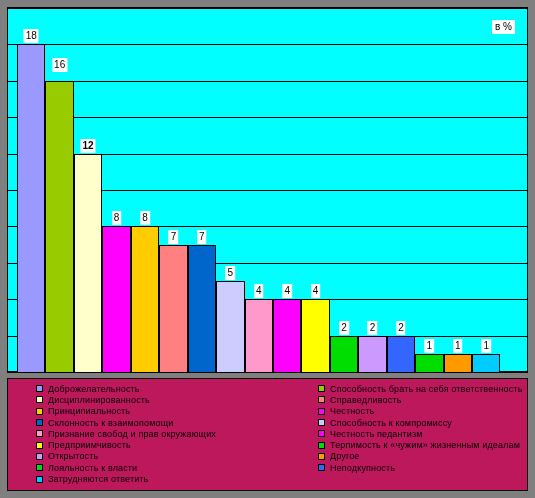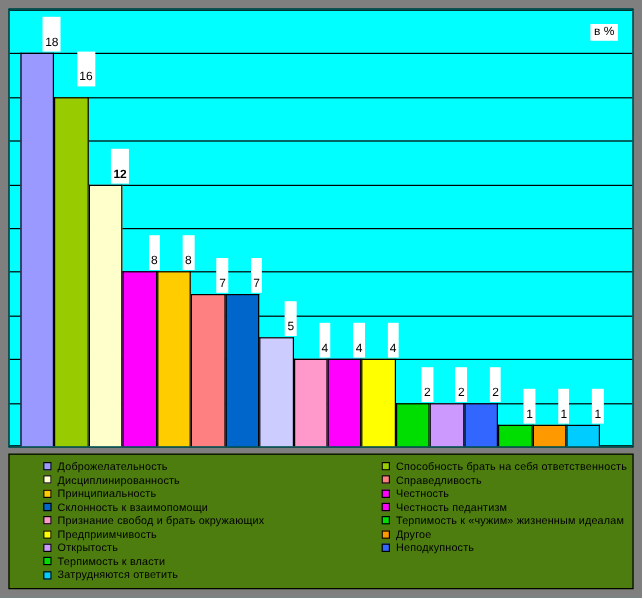--- a/index.html
+++ b/index.html
@@ -60,45 +60,44 @@
     position: relative;
     z-index: 2;
   }
   .bar-label {
     position: absolute;
     z-index: 5;
     background: #ffffff;
     color: #000;
     font-size: 10px;
     line-height: 12px;
-    padding: 16px 2px 1px 2px;
+    padding: 1px 2px 1px 2px;
     font-family: "Liberation Sans", sans-serif;
     white-space: nowrap;
     left: 50%;
     transform: translateX(-50%);
-    margin-left: 12px;
   }
   #axis-unit {
     position: absolute;
     top: 12px;
     right: 12px;
     background: #ffffff;
     font-size: 10px;
     line-height: 12px;
     padding: 1px 3px;
     z-index: 9;
     color: #000;
   }
   
   #legend-outer {
     position: absolute;
     left: 7px; top: 378px;
     width: 521px; height: 113px;
     border: 1px solid #000;
-    background: #4d7c0f;
+    background: #be185d;
   }
   .legend-col {
     position: absolute;
     top: 4px;
     display: flex;
     flex-direction: column;
   }
   #legend-col-left { left: 28px; }
   #legend-col-right { left: 310px; text-align: right; }
   .legend-item {
@@ -228,53 +227,57 @@
         <div class="legend-item">
           <span class="legend-swatch" style="background: rgb(255, 204, 0);"></span>
           <span class="legend-text">Принципиальность</span>
         </div>
         <div class="legend-item">
           <span class="legend-swatch" style="background: rgb(0, 102, 204);"></span>
           <span class="legend-text">Склонность к взаимопомощи</span>
         </div>
         <div class="legend-item">
           <span class="legend-swatch" style="background: rgb(255, 153, 204);"></span>
-          <span class="legend-text">Признание свобод и брать окружающих</span>
+          <span class="legend-text">Признание свобод и прав окружающих</span>
         </div>
         <div class="legend-item">
           <span class="legend-swatch" style="background: rgb(255, 255, 0);"></span>
           <span class="legend-text">Предприимчивость</span>
         </div>
         <div class="legend-item">
           <span class="legend-swatch" style="background: rgb(204, 153, 255);"></span>
           <span class="legend-text">Открытость</span>
         </div>
         <div class="legend-item">
           <span class="legend-swatch" style="background: rgb(0, 221, 0);"></span>
-          <span class="legend-text">Терпимость к власти</span>
+          <span class="legend-text">Лояльность к власти</span>
         </div>
         <div class="legend-item">
           <span class="legend-swatch" style="background: rgb(0, 204, 255);"></span>
           <span class="legend-text">Затрудняются ответить</span>
         </div>
       </div>
     <div class="legend-col" id="legend-col-right">
         <div class="legend-item">
           <span class="legend-swatch" style="background: rgb(153, 204, 0);"></span>
           <span class="legend-text">Способность брать на себя ответственность</span>
         </div>
         <div class="legend-item">
           <span class="legend-swatch" style="background: rgb(255, 128, 128);"></span>
           <span class="legend-text">Справедливость</span>
         </div>
         <div class="legend-item">
           <span class="legend-swatch" style="background: rgb(255, 0, 255);"></span>
           <span class="legend-text">Честность</span>
         </div>
         <div class="legend-item">
+          <span class="legend-swatch" style="background: rgb(204, 204, 255);"></span>
+          <span class="legend-text">Способность к компромиссу</span>
+        </div>
+        <div class="legend-item">
           <span class="legend-swatch" style="background: rgb(255, 0, 255);"></span>
           <span class="legend-text">Честность педантизм</span>
         </div>
         <div class="legend-item">
           <span class="legend-swatch" style="background: rgb(0, 221, 0);"></span>
           <span class="legend-text">Терпимость к «чужим» жизненным идеалам</span>
         </div>
         <div class="legend-item">
           <span class="legend-swatch" style="background: rgb(255, 153, 0);"></span>
           <span class="legend-text">Другое</span>

